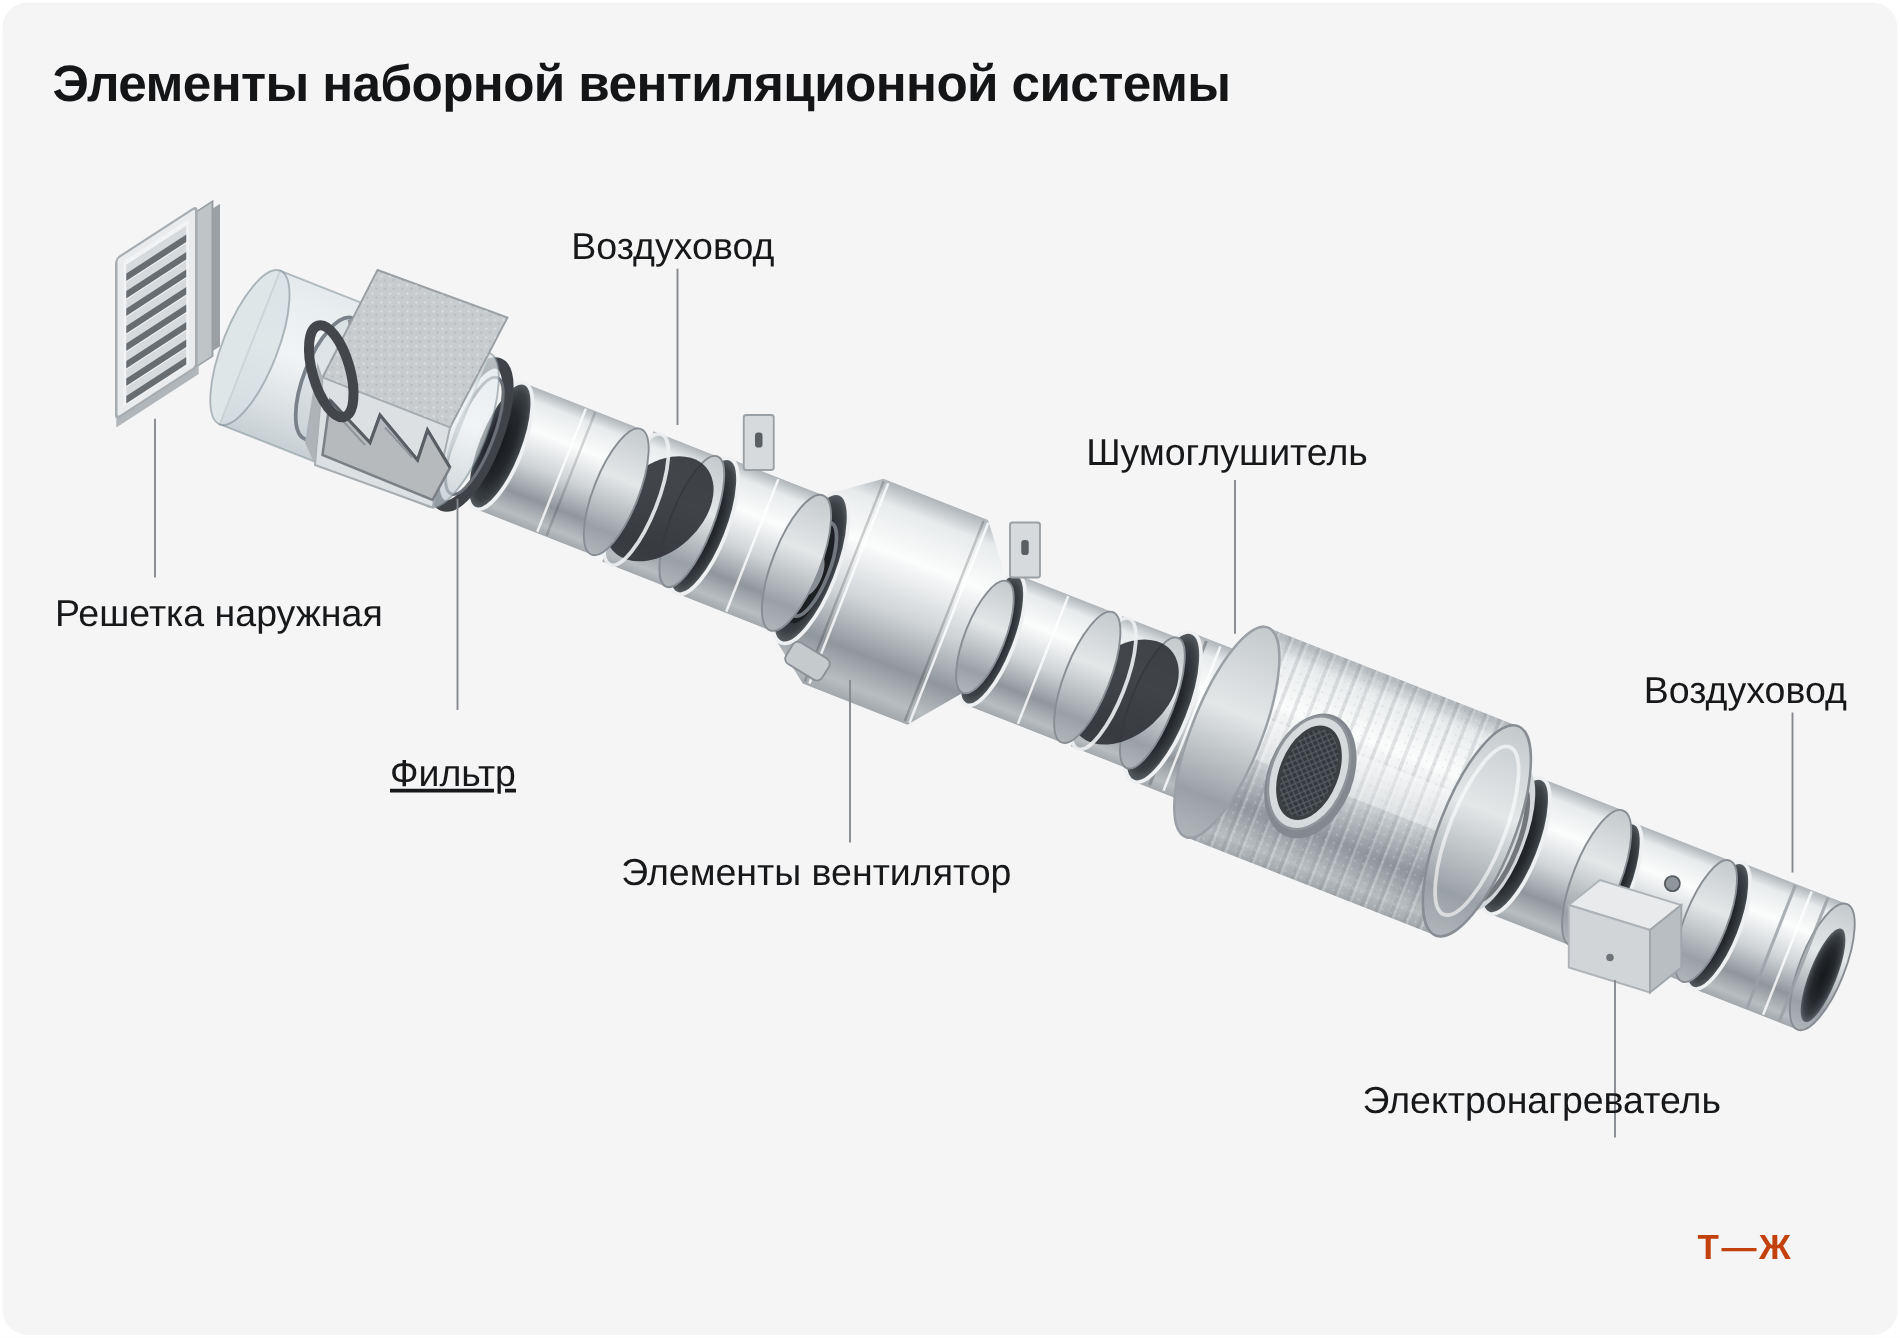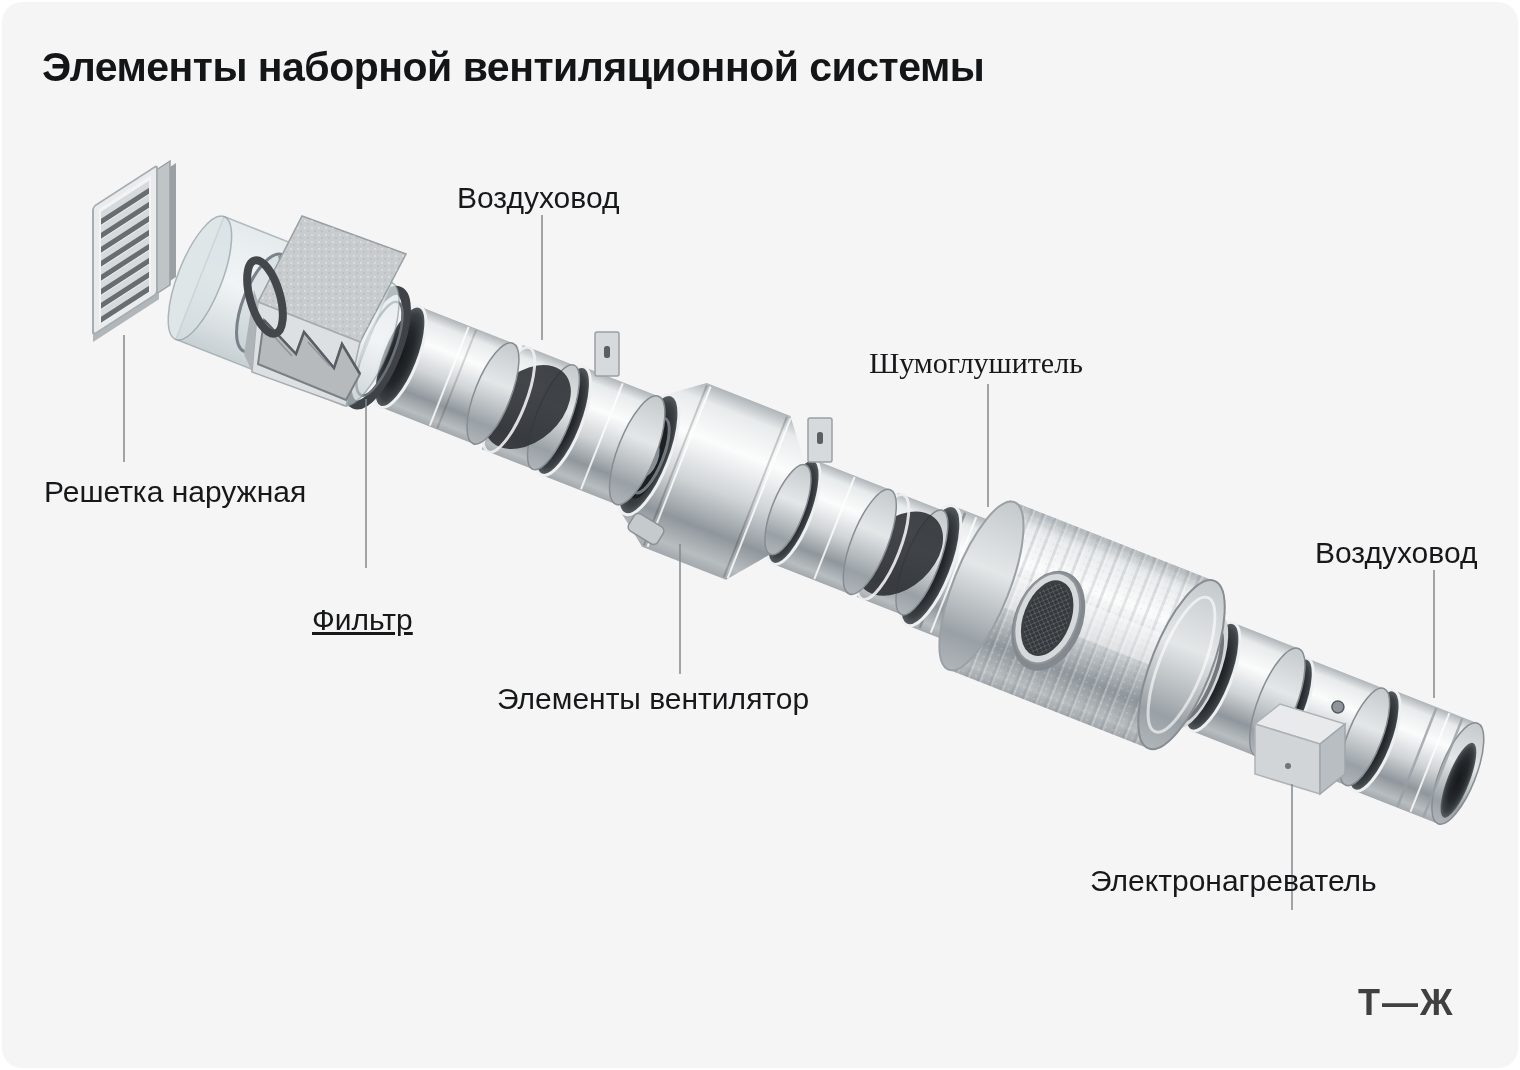--- a/index.html
+++ b/index.html
@@ -5,24 +5,24 @@
   html,body{margin:0;padding:0;background:#ffffff;}
   body{width:1520px;height:1070px;position:relative;font-family:"Liberation Sans",sans-serif;overflow:hidden;}
   .card{position:absolute;left:2px;top:2px;width:1516px;height:1066px;background:#f5f5f6;border-radius:20px;}
   .page-title{position:absolute;left:40px;top:42px;font-size:41px;font-weight:700;letter-spacing:-0.5px;color:#141517;}
   .illo{position:absolute;left:0;top:0;width:1520px;height:1070px;}
   .part-label{position:absolute;font-size:30px;color:#17181a;white-space:nowrap;text-align:right;}
   .lbl-0{left:455px;top:179px;}
   .lbl-1{left:42px;top:473px;}
   .lbl-2{left:310px;top:601px;text-decoration:underline;}
   .lbl-3{left:495px;top:680px;}
-  .lbl-4{left:867px;top:344px;font-family:Liberation Serif, serif;}
+  .lbl-4{left:867px;top:344px;}
   .lbl-5{left:1313px;top:534px;}
   .lbl-6{left:1088px;top:862px;}
-  .watermark{position:absolute;left:1356px;top:980px;font-size:36px;font-weight:700;letter-spacing:2px;color:#404040;}
+  .watermark{position:absolute;left:1356px;top:980px;font-size:28px;font-weight:700;letter-spacing:2px;color:#c2410c;}
 </style>
 </head>
 <body>
 
 <div class="card">
 
   <svg class="illo" viewBox="0 0 1520 1070" aria-hidden="true">
     <defs>
       <linearGradient id="met" x1="0" y1="0" x2="0" y2="1">
         <stop offset="0" stop-color="#aeb4b8"></stop>

